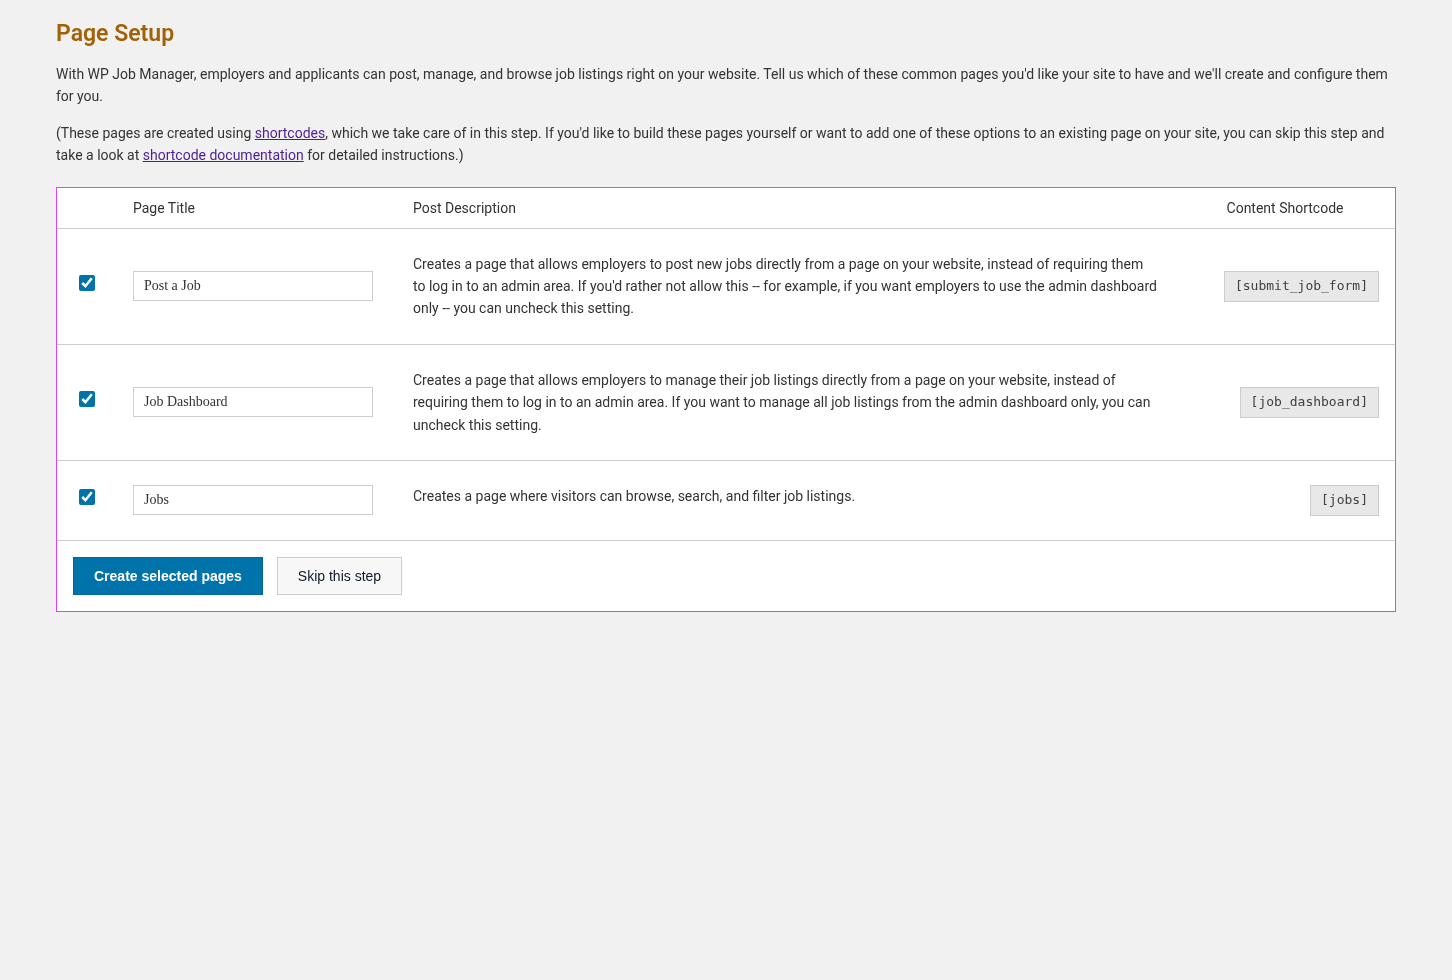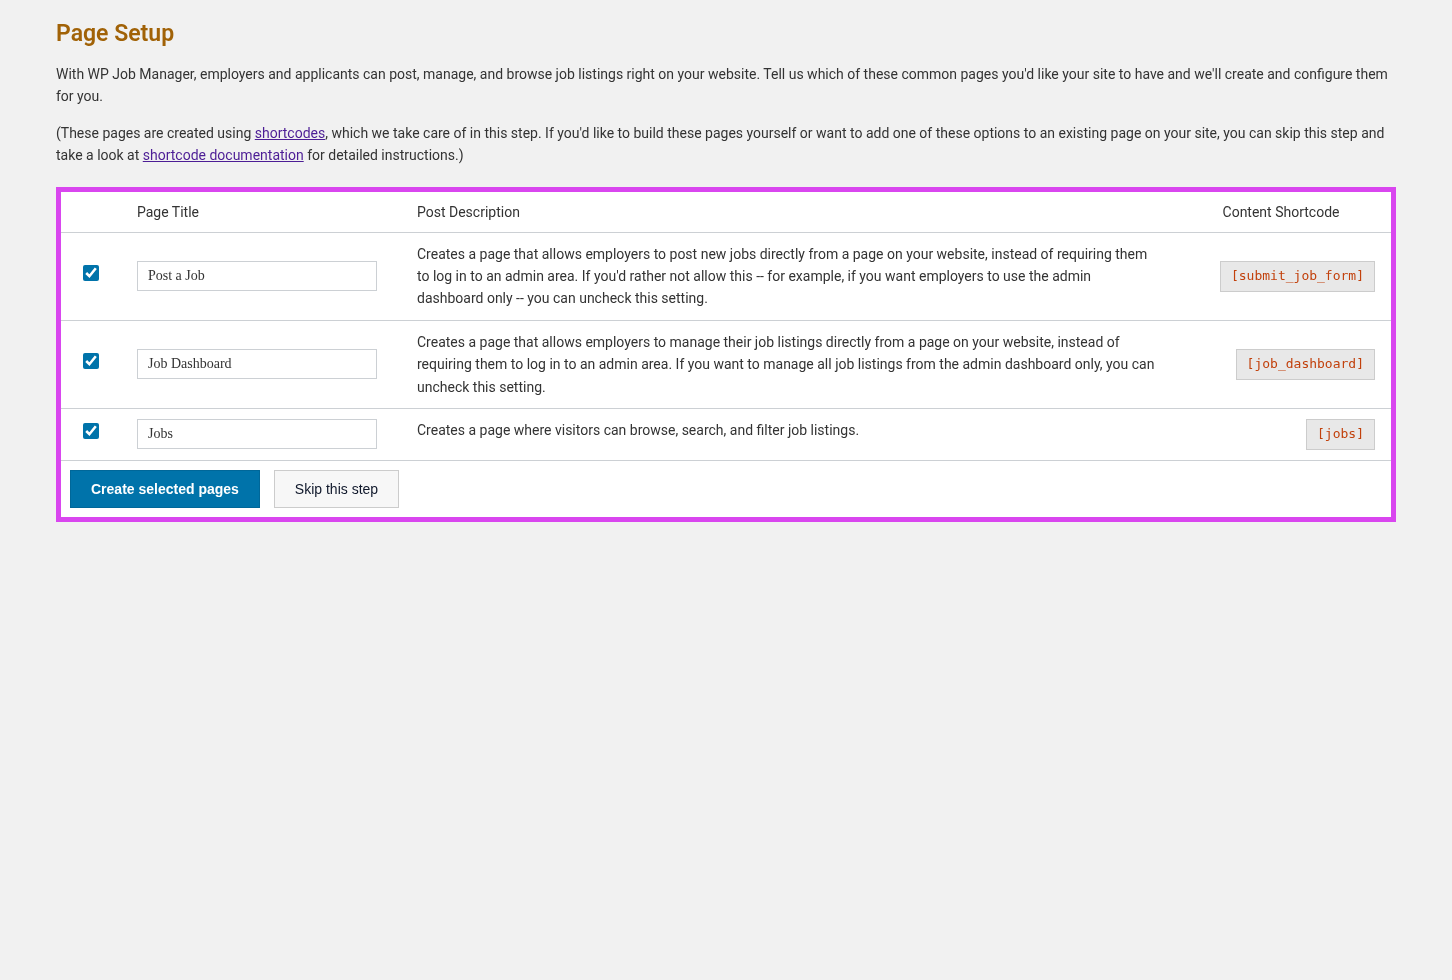--- a/index.html
+++ b/index.html
@@ -42,21 +42,21 @@
       color: #333;
       margin-bottom: 20px;
     }
 
     a {
       color: #4c1d95;
     }
 
     .table-wrapper {
       background: #fff;
-      border: 5px solid #d946ef;
+      border: 1px solid #d946ef;
       border-collapse: collapse;
       width: 100%;
     }
 
     table {
       width: 100%;
       border-collapse: collapse;
       background: #fff;
     }
 
@@ -91,21 +91,21 @@
 
     tbody tr {
       border-bottom: 1px solid #ccd0d4;
     }
 
     tbody tr:last-child {
       border-bottom: none;
     }
 
     tbody td {
-      padding: 10px 16px;
+      padding: 24px 16px;
       vertical-align: top;
       font-size: 14px;
       line-height: 1.6;
       color: #333;
     }
 
     tbody td:first-child {
       width: 60px;
       vertical-align: middle;
       text-align: center;
@@ -139,26 +139,26 @@
       font-family: Liberation Serif, serif;
     }
 
     .shortcode-badge {
       display: inline-block;
       background: #e8e8e8;
       border: 1px solid #ccc;
       padding: 4px 10px;
       font-family: monospace;
       font-size: 13px;
-      color: #c2410c;
+      color: #404040;
       white-space: nowrap;
     }
 
     .footer-row td {
-      padding: 9px;
+      padding: 16px;
       border-top: 1px solid #ccd0d4;
       border-bottom: none;
     }
 
     .btn-primary {
       background-color: #0073aa;
       color: #fff;
       border: 1px solid #006799;
       padding: 10px 20px;
       font-size: 14px;

